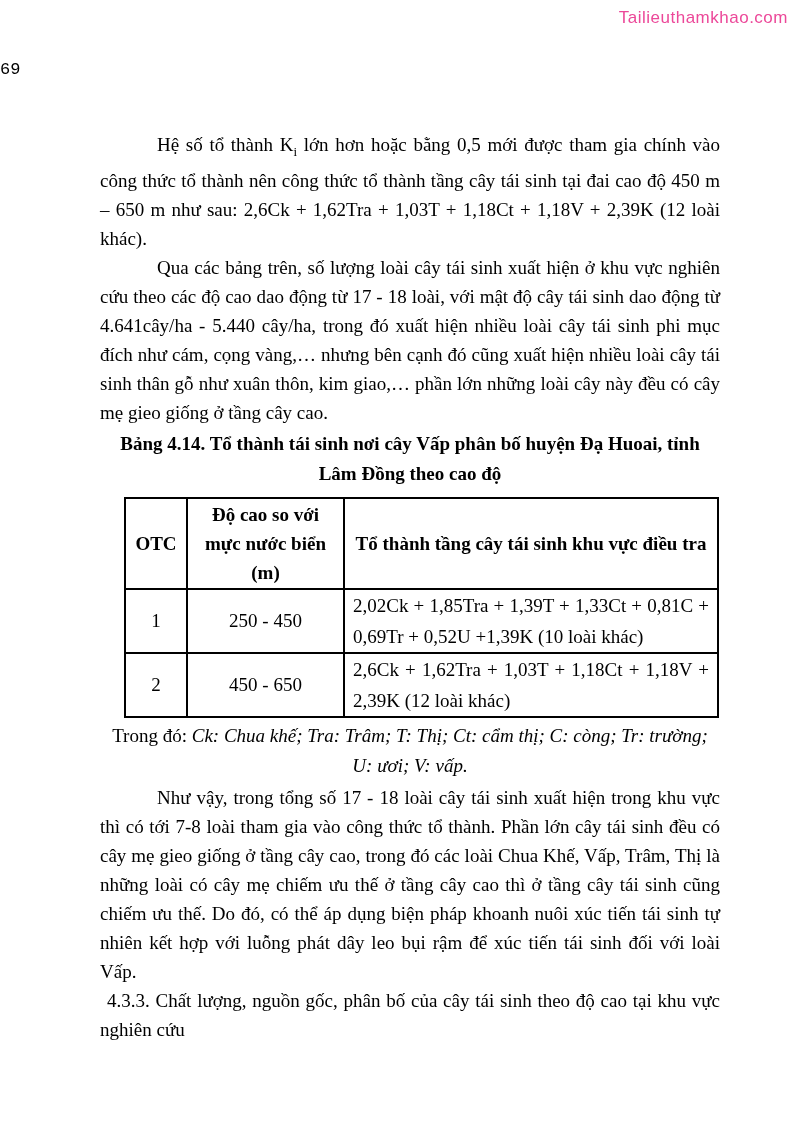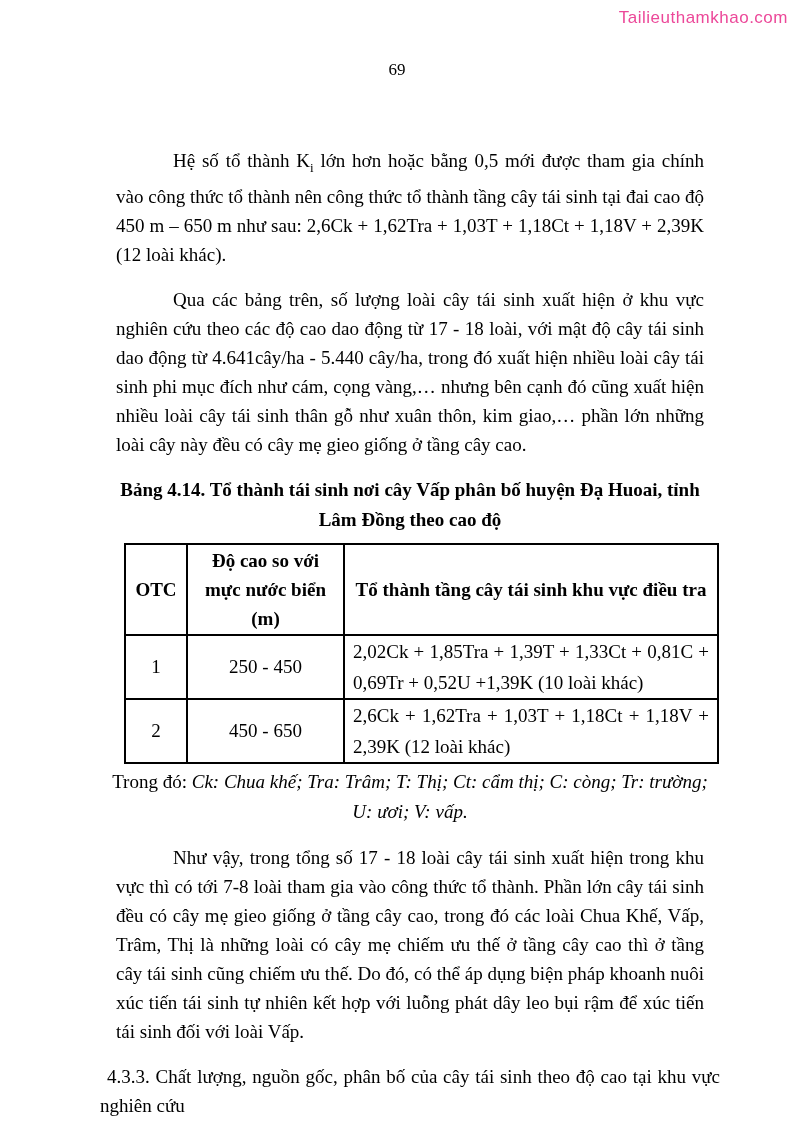--- a/index.html
+++ b/index.html
@@ -7,46 +7,46 @@
     width:794px; height:1123px; background:#ffffff; color:#000;
     font-family:"Liberation Serif", serif; position:relative; overflow:hidden;
   }
   .watermark {
     position:absolute; top:8px; right:6px;
     font-family:"Liberation Sans", sans-serif;
     font-size:17px; color:#ec4899; letter-spacing:.5px;
   }
   .pageno {
     position:absolute; top:60px; left:0; width:100%;
-    text-align:center; font-size:17px;
+    text-align:left; font-size:17px;font-family:Liberation Mono, monospace;
   }
   .content {
     position:absolute; left:100px; top:130px; width:620px;
     font-size:19px; line-height:29px; text-align:justify;
   }
-  p.body { margin:16px; text-indent:57px; }
+  p.body { margin:0; text-indent:57px; }
   .caption {
     font-weight:bold; text-align:center; text-indent:0;
     line-height:30px; margin:2px 0 8px 0;
   }
   table.data {
     border-collapse:collapse; margin-left:24px; width:593px;
     table-layout:fixed;
   }
   .data th, .data td { border:2px solid #000; font-size:19px; }
   .data th {
     font-weight:bold; line-height:29px; padding:1px 6px;
     text-align:center; vertical-align:middle;border-radius:18px;
   }
   .data td.center { text-align:center; vertical-align:middle; line-height:29px; }
   .data td.formula { text-align:justify; line-height:31px; padding:0 8px; vertical-align:middle; }
   .col-otc { width:62px; } .col-alt { width:157px; } .col-formula { width:374px; }
   .note {
     text-align:center; text-indent:0; font-style:italic;
-    line-height:30px; margin:3px 0 12px 0;
+    line-height:30px; margin:3px 0 2px 0;
   }
   .note .upright { font-style:normal; }
   .heading { margin:0; text-indent:7px; }
   sub.ksub { font-size:13px; }
 </style>
 </head>
 <body>
 
 <div class="watermark">Tailieuthamkhao.com</div>
 <div class="pageno">69</div>

